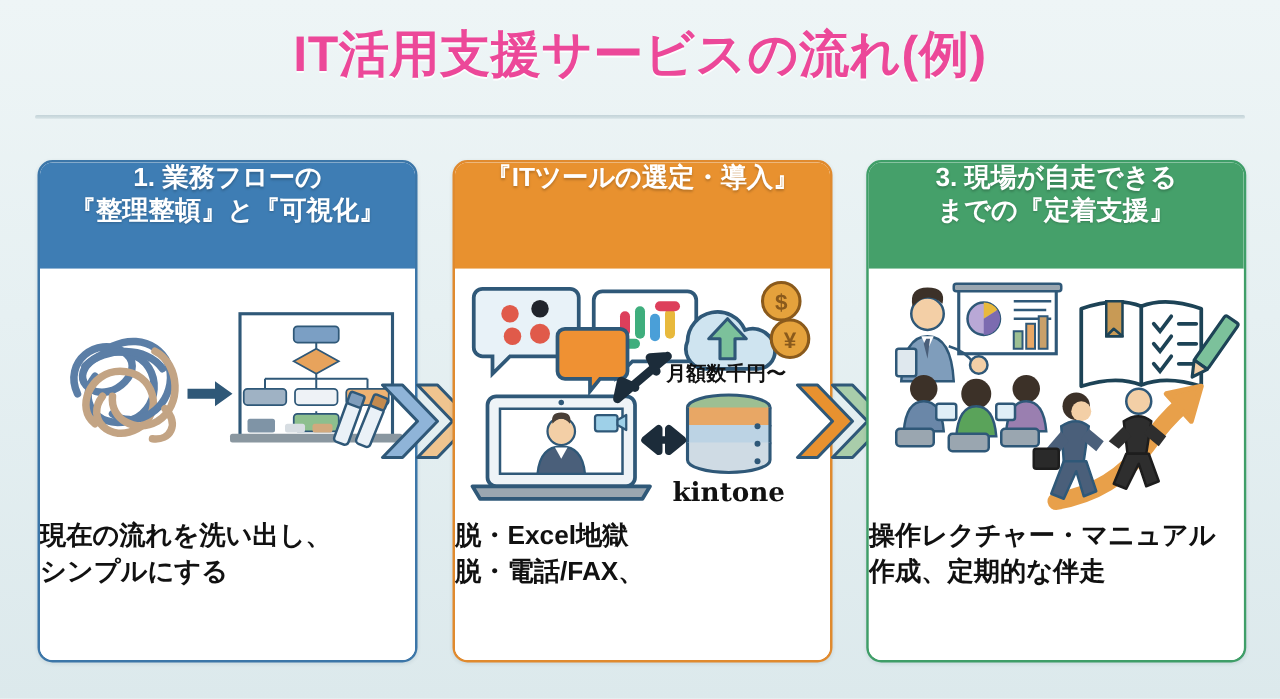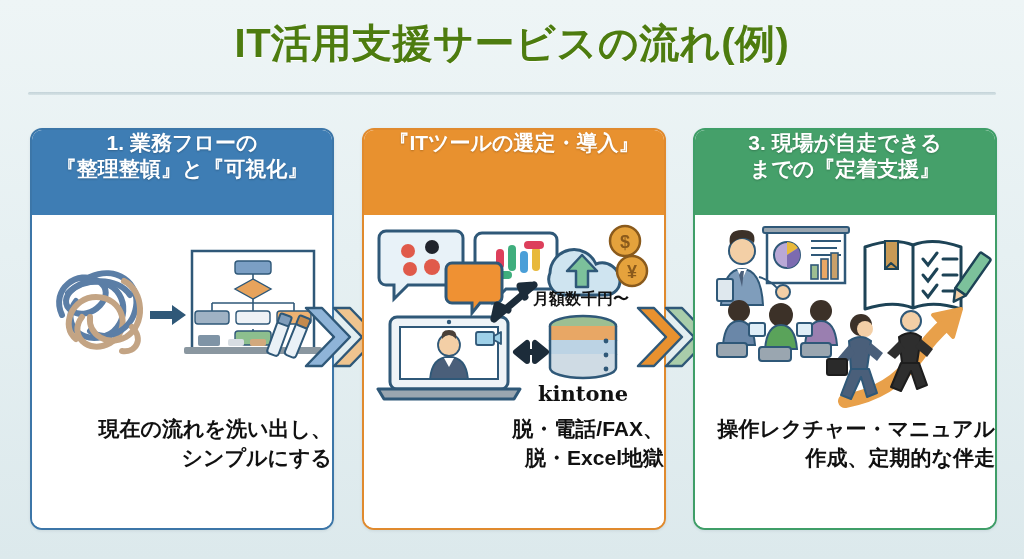--- a/index.html
+++ b/index.html
@@ -6,21 +6,21 @@
   body{
     width:1024px;height:559px;overflow:hidden;
     font-family:"Liberation Sans","DejaVu Sans",sans-serif;
     background:linear-gradient(180deg,#eef5f6 0%,#e6f0f2 45%,#dce9ec 100%);
   }
   .page{position:relative;width:1024px;height:559px;}
 
   
   .title{
     position:absolute;left:0;top:16px;width:1024px;text-align:center;
-    font-size:40px;font-weight:bold;color:#4d7c0f;letter-spacing:.5px;
+    font-size:40px;font-weight:bold;color:#ec4899;letter-spacing:.5px;
     text-shadow:0 1px 0 rgba(255,255,255,.85);
   }
   .divider{
     position:absolute;left:28px;top:92px;width:968px;height:3px;
     background:linear-gradient(180deg,#c3d3d8,#d7e3e6);border-radius:2px;
   }
 
   
   .panel{
     position:absolute;top:128px;width:300px;height:398px;
@@ -39,21 +39,21 @@
     text-shadow:0 1px 2px rgba(0,0,0,.22);
     border-radius:9px 9px 0 0;
   }
   .p1 .phead{background:#3e7db4;}
   .p2 .phead{background:#e8912f;}
   .p3 .phead{background:#45a06a;}
 
   .pbody{flex:1;position:relative;background:#fff;}
   .art{position:absolute;left:0;top:4px;width:100%;height:190px;}
   .pcap{
-    position:absolute;left:0;right:0;top:200px;text-align:right;
+    position:absolute;left:0;right:0;top:200px;text-align:left;
     font-size:21px;font-weight:bold;color:#111;line-height:1.38;
   }
 
   
   .chev{position:absolute;top:300px;width:78px;height:74px;}
   .chev.c1{left:300px;}
   .chev.c2{left:632px;}
 </style>
 </head>
 <body>
@@ -195,22 +195,22 @@
 
         <g>
           <path d="M152 133 H182 M152 133 l11 -9 v18 z M182 133 l-11 -9 v18 z" stroke="#1c2c3a" stroke-width="6" fill="#1c2c3a" stroke-linejoin="round"></path>
         </g>
 
         <text x="217" y="85" text-anchor="middle" font-size="16" font-weight="bold" fill="#111" font-family="Liberation Sans, sans-serif">月額数千円〜</text>
 
         <text x="219" y="182" text-anchor="middle" font-size="21" font-weight="bold" fill="#111" font-family="DejaVu Serif, serif">kintone</text>
       </svg>
       <div class="pcap">
+        <div>脱・Excel地獄</div>
         <div>脱・電話/FAX、</div>
-        <div>脱・Excel地獄</div>
       </div>
     </div>
   </div>
 
   <svg class="chev c2" viewBox="0 0 78 74">
     <path d="M6 8 L34 37 L6 66 L22 66 L50 37 L22 8 Z" fill="#e8912f" stroke="#2f5878" stroke-width="2.5" stroke-linejoin="round"></path>
     <path d="M34 8 L62 37 L34 66 L50 66 L78 37 L50 8 Z" fill="#a9cdaa" stroke="#2f5878" stroke-width="2.5" stroke-linejoin="round"></path>
   </svg>
 
   <div class="panel p3">

